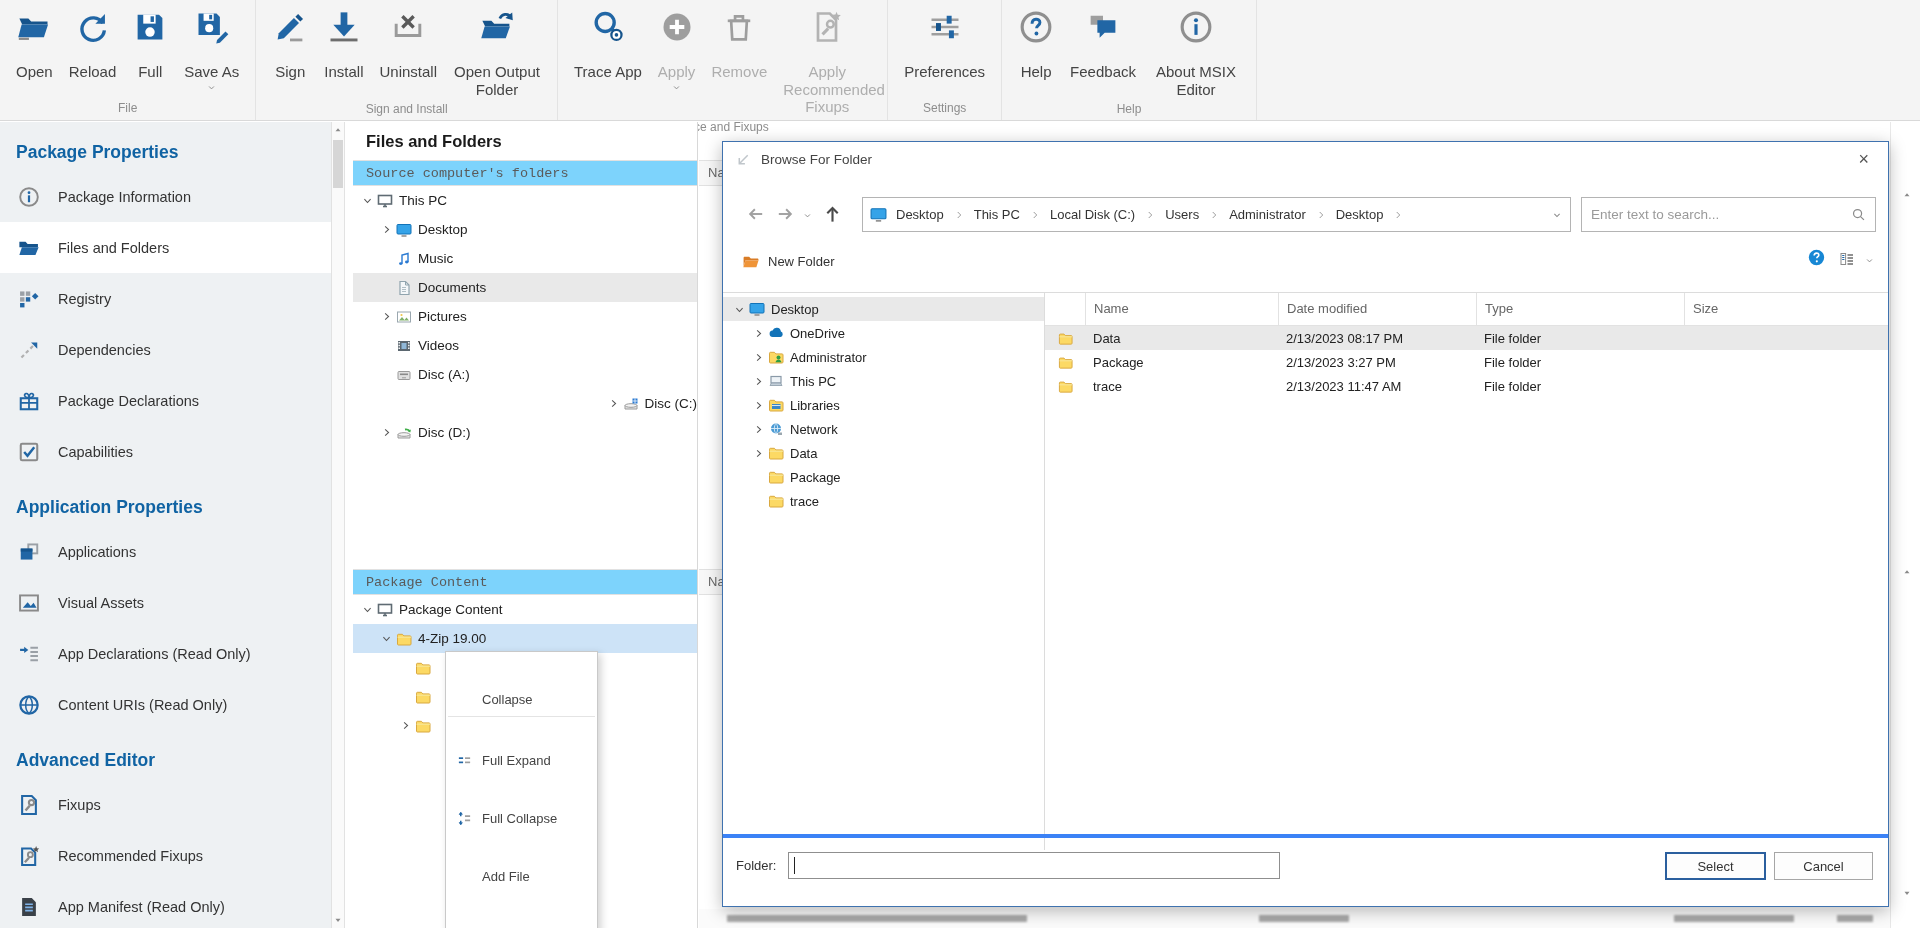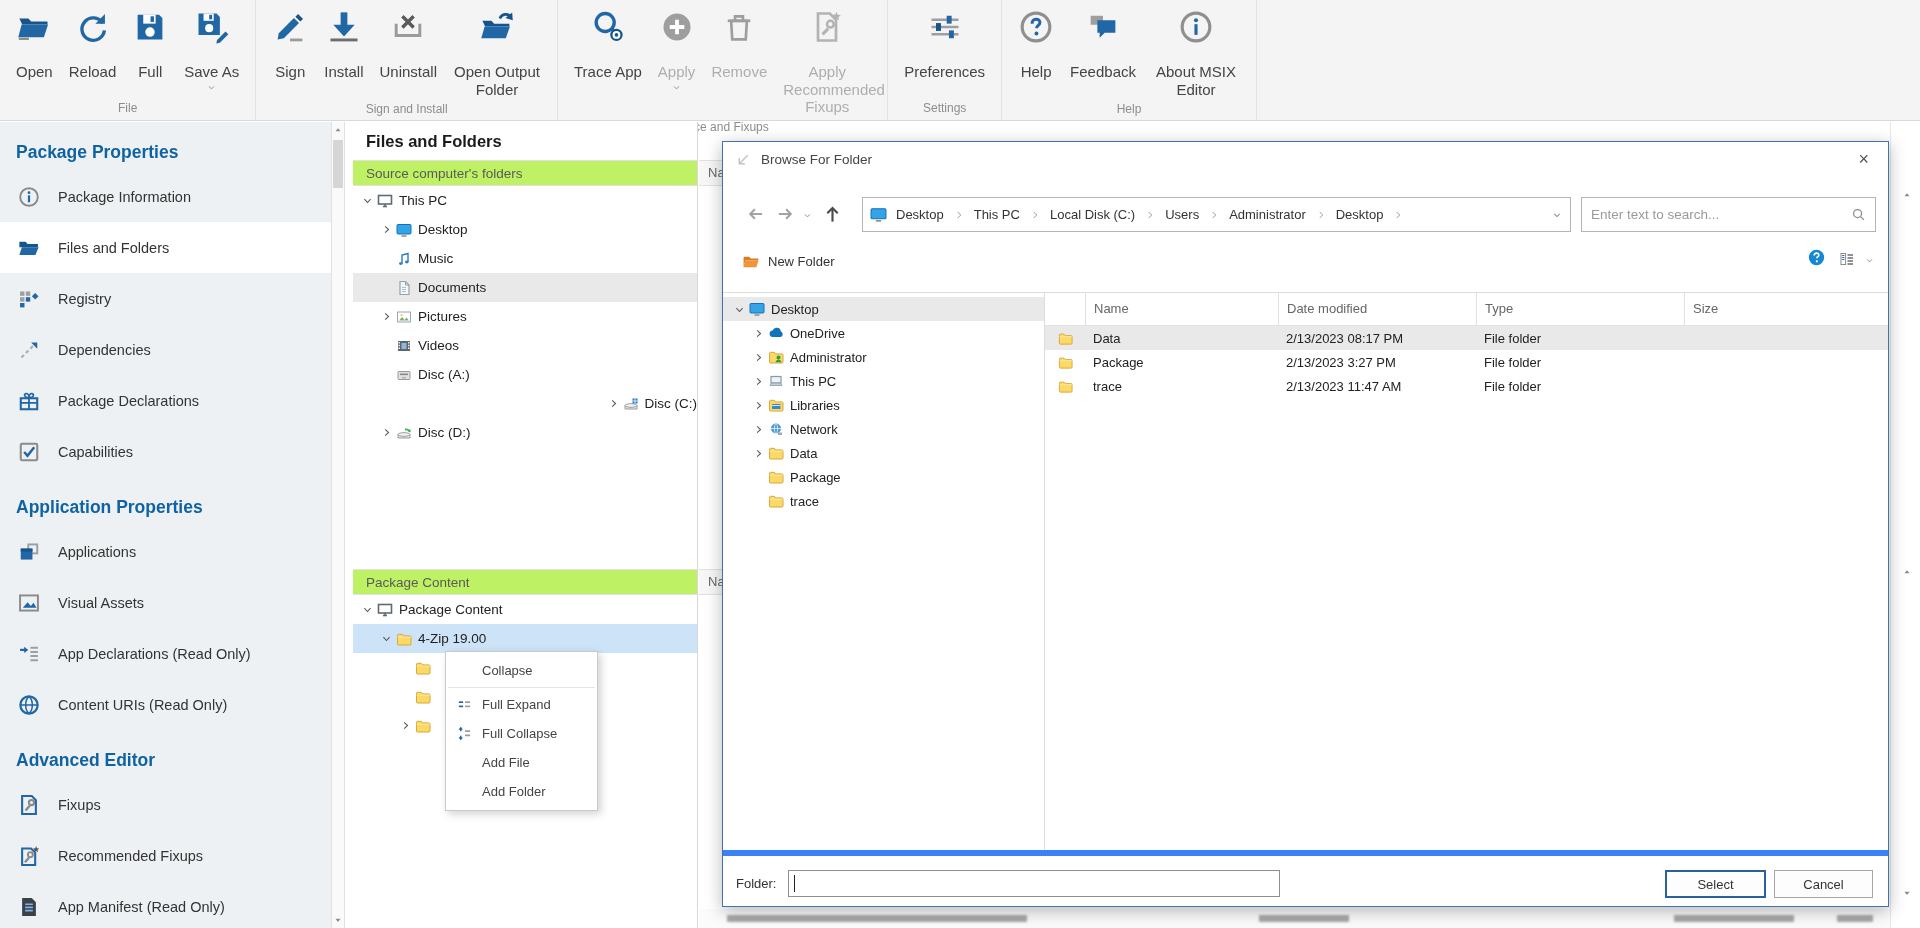--- a/index.html
+++ b/index.html
@@ -28,42 +28,42 @@
   .side-scroll{position:absolute;left:331px;top:122px;width:14px;height:806px;background:#fafafa;
                border-left:1px solid #e2e2e2;border-right:1px solid #e2e2e2;}
   .sb-up{position:absolute;top:3px;left:1px;}
   .sb-down{position:absolute;bottom:3px;left:1px;}
   .sb-thumb{position:absolute;top:18px;left:1px;width:10px;height:48px;background:#d6d6d6;}
 
   
   .panel{position:absolute;left:353px;top:122px;width:345px;height:806px;background:#fff;
          border-right:1px solid #d8d8d8;overflow:hidden;}
   .ptitle{height:38px;padding:10px 0 0 13px;font-size:16.5px;font-weight:bold;color:#1a1a1a;}
-  .pheader{height:26px;background:#bef264;border-top:1px solid #e1e1e1;border-bottom:1px solid #e1e1e1;
-           color:#5a5a5a;font-size:13.5px;padding-left:13px;display:flex;align-items:center;}
+  .pheader{height:26px;background:#7dd3fc;border-top:1px solid #e1e1e1;border-bottom:1px solid #e1e1e1;
+           color:#5a5a5a;font-size:13.5px;padding-left:13px;display:flex;align-items:center;font-family:Liberation Mono, monospace;}
   .pspacer{height:122px;}
   .trow{display:flex;align-items:center;font-size:13.5px;color:#222;cursor:default;}
   .trow .texp{width:17px;display:inline-flex;justify-content:center;}
   .trow .tic{margin:0 6px 0 1px;}
   .trow.selgray{background:#e9e9e9;}
   .trow.selblue{background:#cde3f7;}
 
   
   .bg-sliver{position:absolute;left:699px;width:23px;height:26px;background:#f7f7f7;border-top:1px solid #e1e1e1;
              border-bottom:1px solid #e1e1e1;overflow:hidden;font-size:13px;color:#666;line-height:24px;padding-left:9px;white-space:nowrap;}
   .s1{top:160px;} .s2{top:569px;}
   .right-strip{position:absolute;left:1890px;top:122px;width:30px;height:806px;background:#fff;border-left:1px solid #e8e8e8;}
   .rs-a{position:absolute;left:11px;}
   .bottom-strip{position:absolute;left:699px;top:909px;width:1191px;height:19px;background:#fbfbfb;}
   .bottom-strip i{position:absolute;top:6px;height:7px;background:#5a5a5a;opacity:.5;filter:blur(1.2px);}
 
   
   .cmenu{position:absolute;left:445px;top:651px;width:153px;background:#fff;border:1px solid #c9c9c9;
          box-shadow:3px 3px 8px rgba(0,0,0,.18);padding:4px 0;z-index:5;}
-  .mitem{height:29px;display:flex;align-items:center;font-size:13px;color:#444;cursor:default;}
+  .mitem{height:29px;display:flex;align-items:center;font-size:13px;color:#444;cursor:default;margin-top:29px;}
   .mic{width:36px;display:inline-flex;justify-content:center;}
   .msep{border-top:1px solid #e4e4e4;margin:2px 2px;}
 
   
   .dialog{position:absolute;left:722px;top:141px;width:1167px;height:766px;background:#fff;
           border:1px solid #3f72af;box-shadow:0 4px 16px rgba(0,0,0,.28);z-index:10;}
   .dtitle{height:34px;display:flex;align-items:center;padding:0 13px;gap:10px;font-size:13.5px;color:#444;}
   .dclose{margin-left:auto;font-size:18px;color:#555;cursor:default;padding:0 6px;}
   .nbtn{position:absolute;top:63px;}
   .crumbbar{position:absolute;left:139px;top:55px;width:709px;height:35px;border:1px solid #b4b4b4;background:#fff;
@@ -82,21 +82,21 @@
   .dtree{position:absolute;left:0;top:0;bottom:0;width:322px;border-right:1px solid #dcdcdc;padding-top:4px;overflow:hidden;}
   .dtree .trow{font-size:13px;}
   .dlist{position:absolute;left:322px;right:0;top:0;bottom:0;overflow:hidden;}
   .lhead{height:33px;display:flex;border-bottom:1px solid #e2e2e2;}
   .lh{padding:8px 0 0 8px;font-size:13px;color:#666;border-left:1px solid #e2e2e2;overflow:hidden;white-space:nowrap;}
   .lh.first{border-left:none;}
   .lrow{height:24px;display:flex;align-items:center;font-size:13px;color:#222;cursor:default;}
   .lrow.sel{background:#e9e9e9;}
   .lcell{padding-left:8px;overflow:hidden;white-space:nowrap;}
   .licon{width:40px;display:flex;justify-content:center;}
-  .dfoot{position:absolute;left:0;right:0;bottom:0;height:56px;border-top:6px solid #3b82f6;}
+  .dfoot{position:absolute;left:0;right:0;bottom:0;height:72px;border-top:4px solid #3b82f6;}
   .flabel{position:absolute;left:13px;top:20px;font-size:13px;color:#333;}
   .finput{position:absolute;left:65px;top:14px;width:492px;height:27px;border:1px solid #8f8f8f;background:#fff;}
   .caret{position:absolute;left:5px;top:4px;width:1px;height:17px;background:#222;}
   .btn{position:absolute;top:14px;height:28px;background:#fdfdfd;border:1px solid #a6a6a6;font-size:13px;color:#333;
        display:flex;align-items:center;justify-content:center;cursor:default;}
   .btn-select{left:942px;width:101px;border:2px solid #2b5f9e;}
   .btn-cancel{left:1051px;width:99px;}
 </style>
 </head>
 <body>

